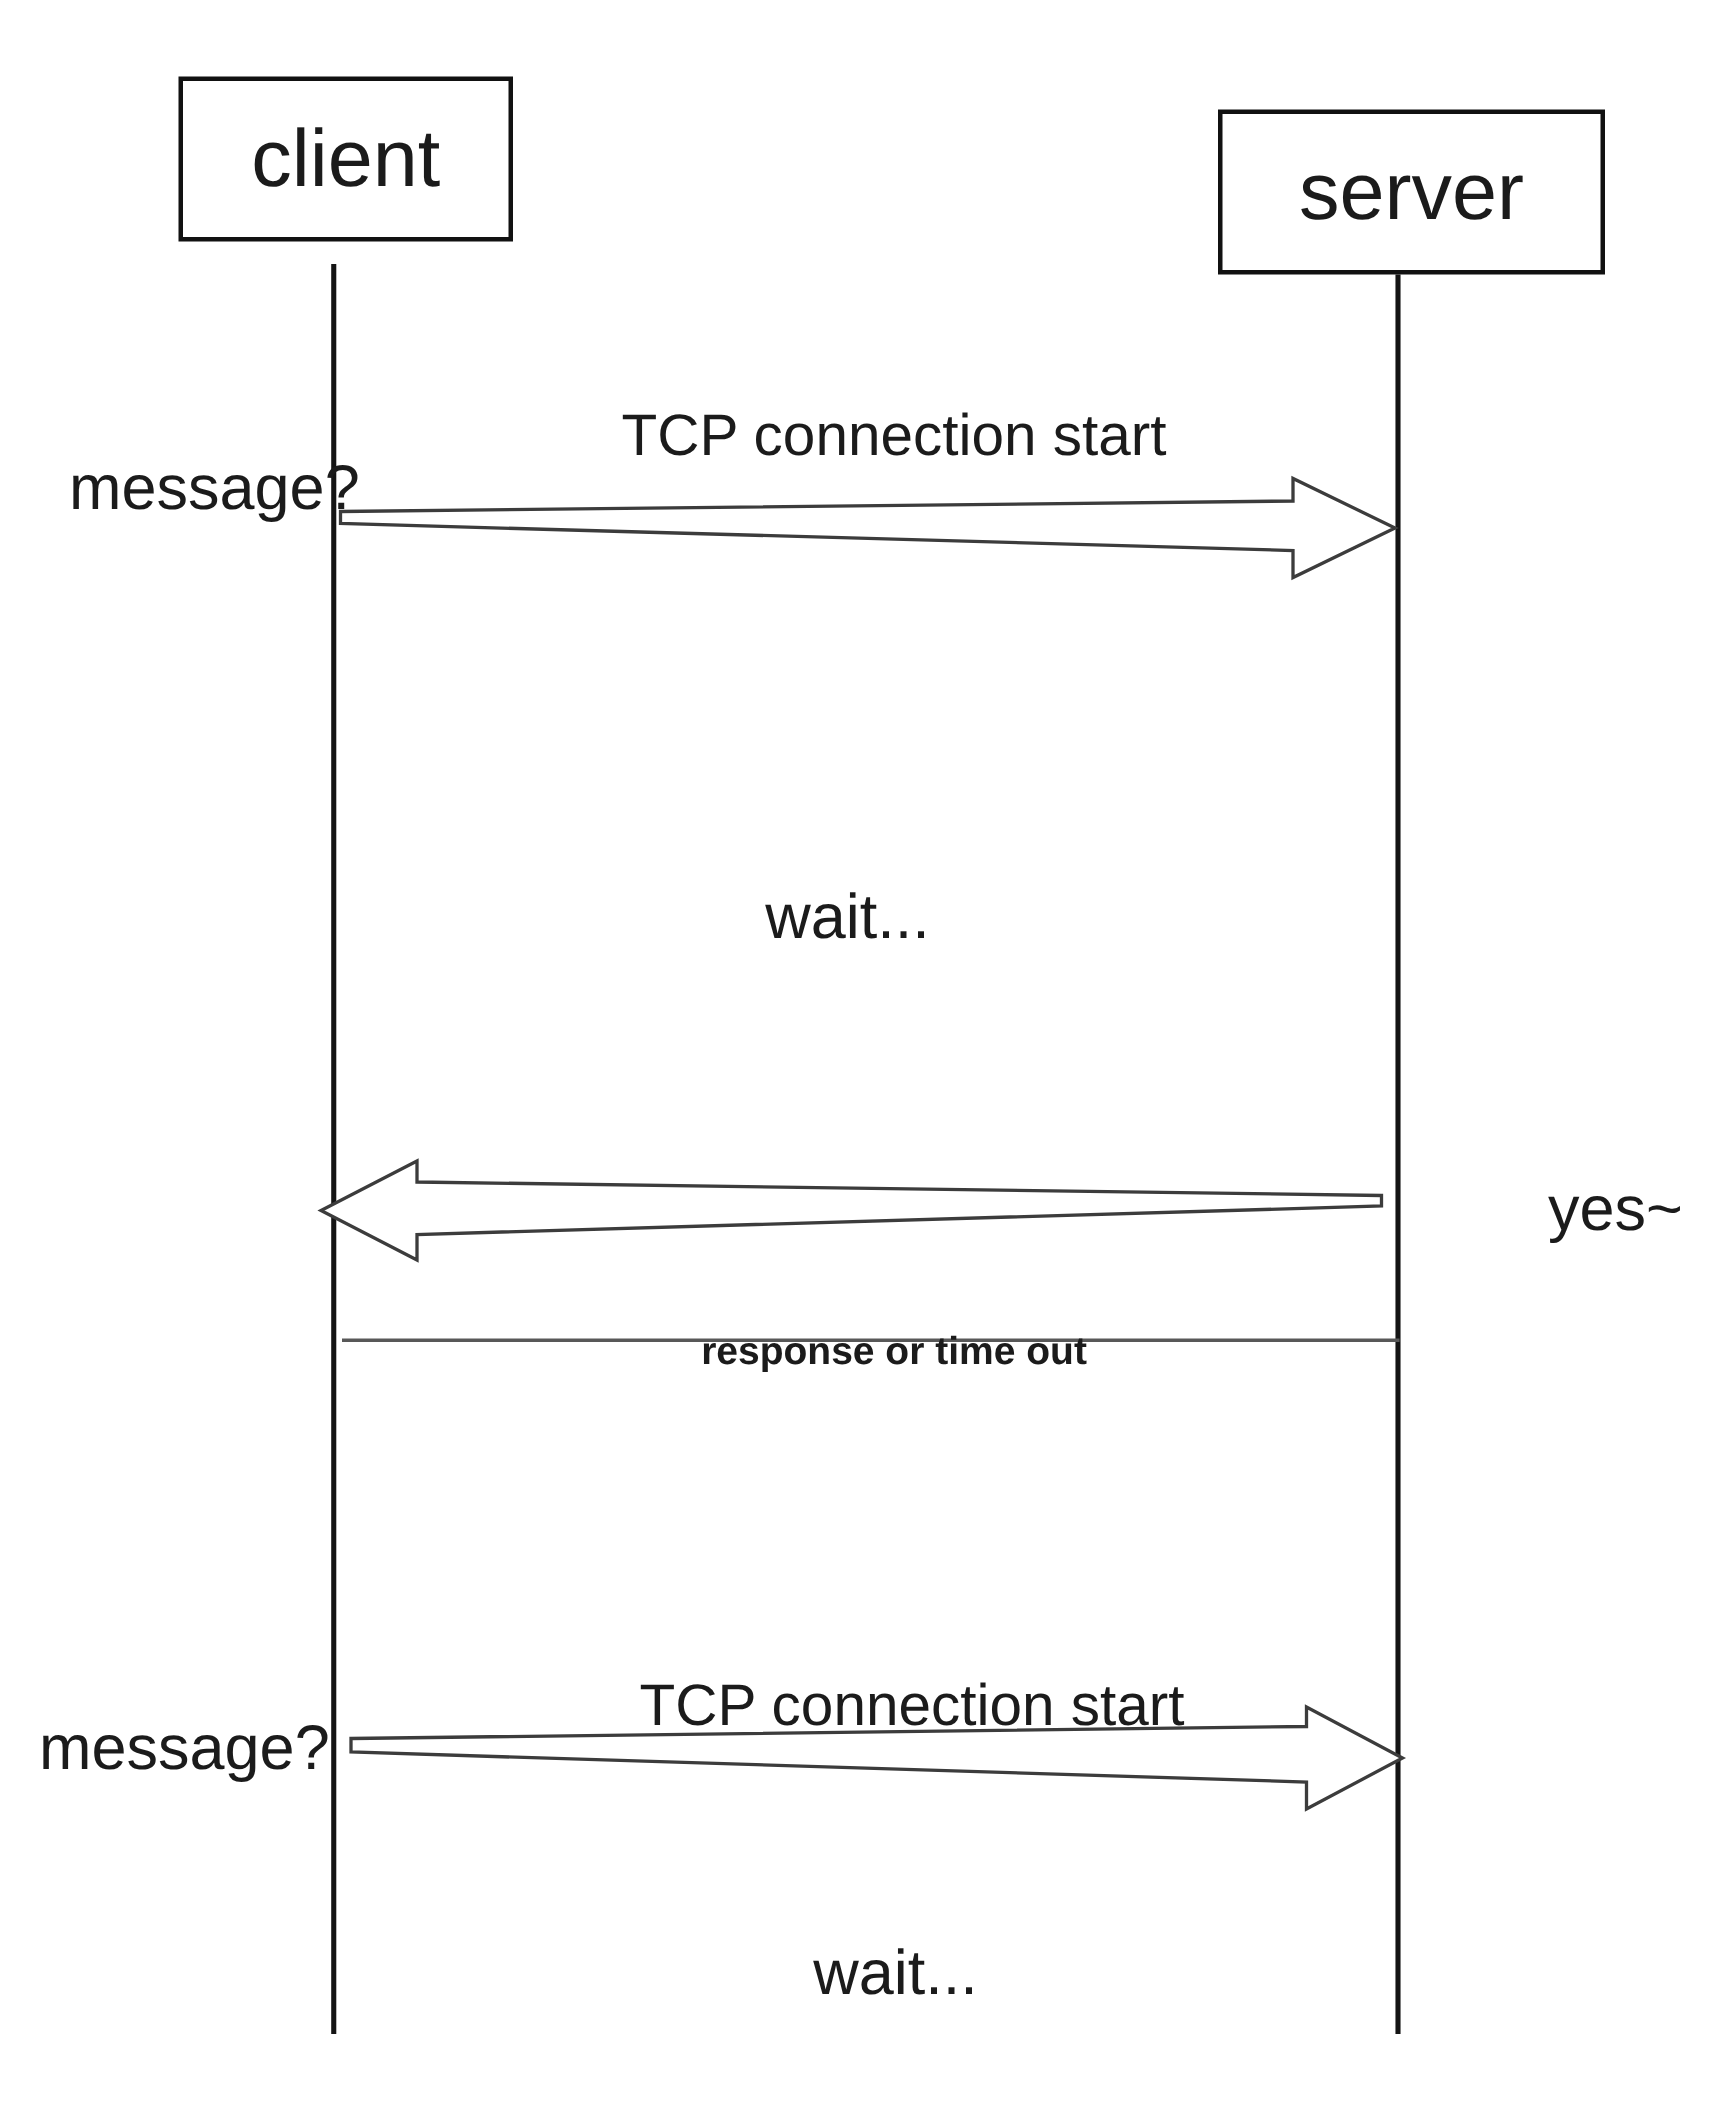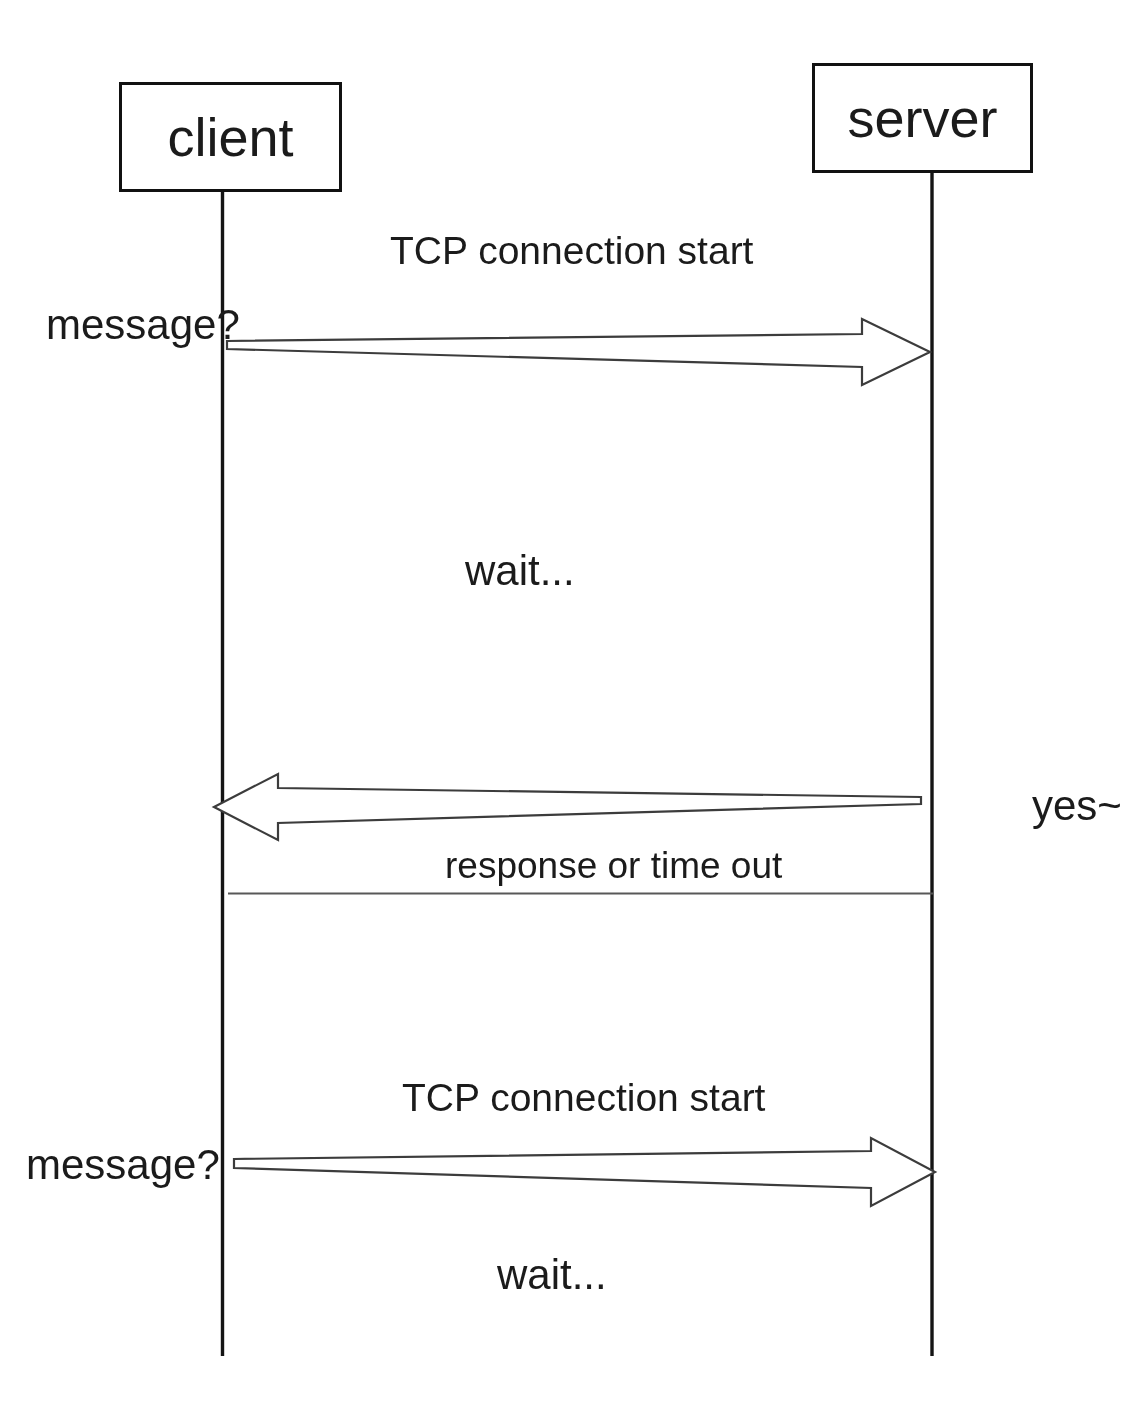--- a/index.html
+++ b/index.html
@@ -28,32 +28,32 @@
     box-sizing: border-box;
     border: 3.5px solid #111111;
     background: #ffffff;
     display: flex;
     align-items: center;
     justify-content: center;
     font-size: 54px;
     line-height: 1;
     color: #1b1b1b;
   }
-  .actor-box.client { left: 119px; top: 82px; width: 223px; height: 110px; }
-  .actor-box.server { left: 812px; top: 63px; width: 221px; height: 110px; }
+  .actor-box.client { left: 119px; top: 51px; width: 223px; height: 110px; }
+  .actor-box.server { left: 812px; top: 73px; width: 258px; height: 110px; }
   .lbl {
     position: absolute;
     line-height: 1.1;
     white-space: nowrap;
     color: #1b1b1b;
   }
-  .lbl.center { text-align: left; }
+  .lbl.center { text-align: center; margin-top: 40px; }
   .phase-title { font-size: 39px; }
   .msg-label   { font-size: 42px; }
-  .note-label  { font-size: 37px; }
+  .note-label  { font-size: 26px; font-weight: bold; }
 
   .tcp-start-1 { left: 390px; top: 230px; width: 412px; }
   .message-1   { left: 46px;  top: 302px; }
   .wait-1      { left: 465px; top: 548px; width: 200px; }
   .yes-label   { left: 1032px; top: 783px; }
   .response-note { left: 445px; top: 846px; width: 302px; }
   .tcp-end     { left: 375px; top: 916px; width: 408px; }
   .tcp-start-2 { left: 402px; top: 1077px; width: 412px; }
   .message-2   { left: 26px;  top: 1142px; }
   .wait-2      { left: 497px; top: 1252px; width: 200px; }

